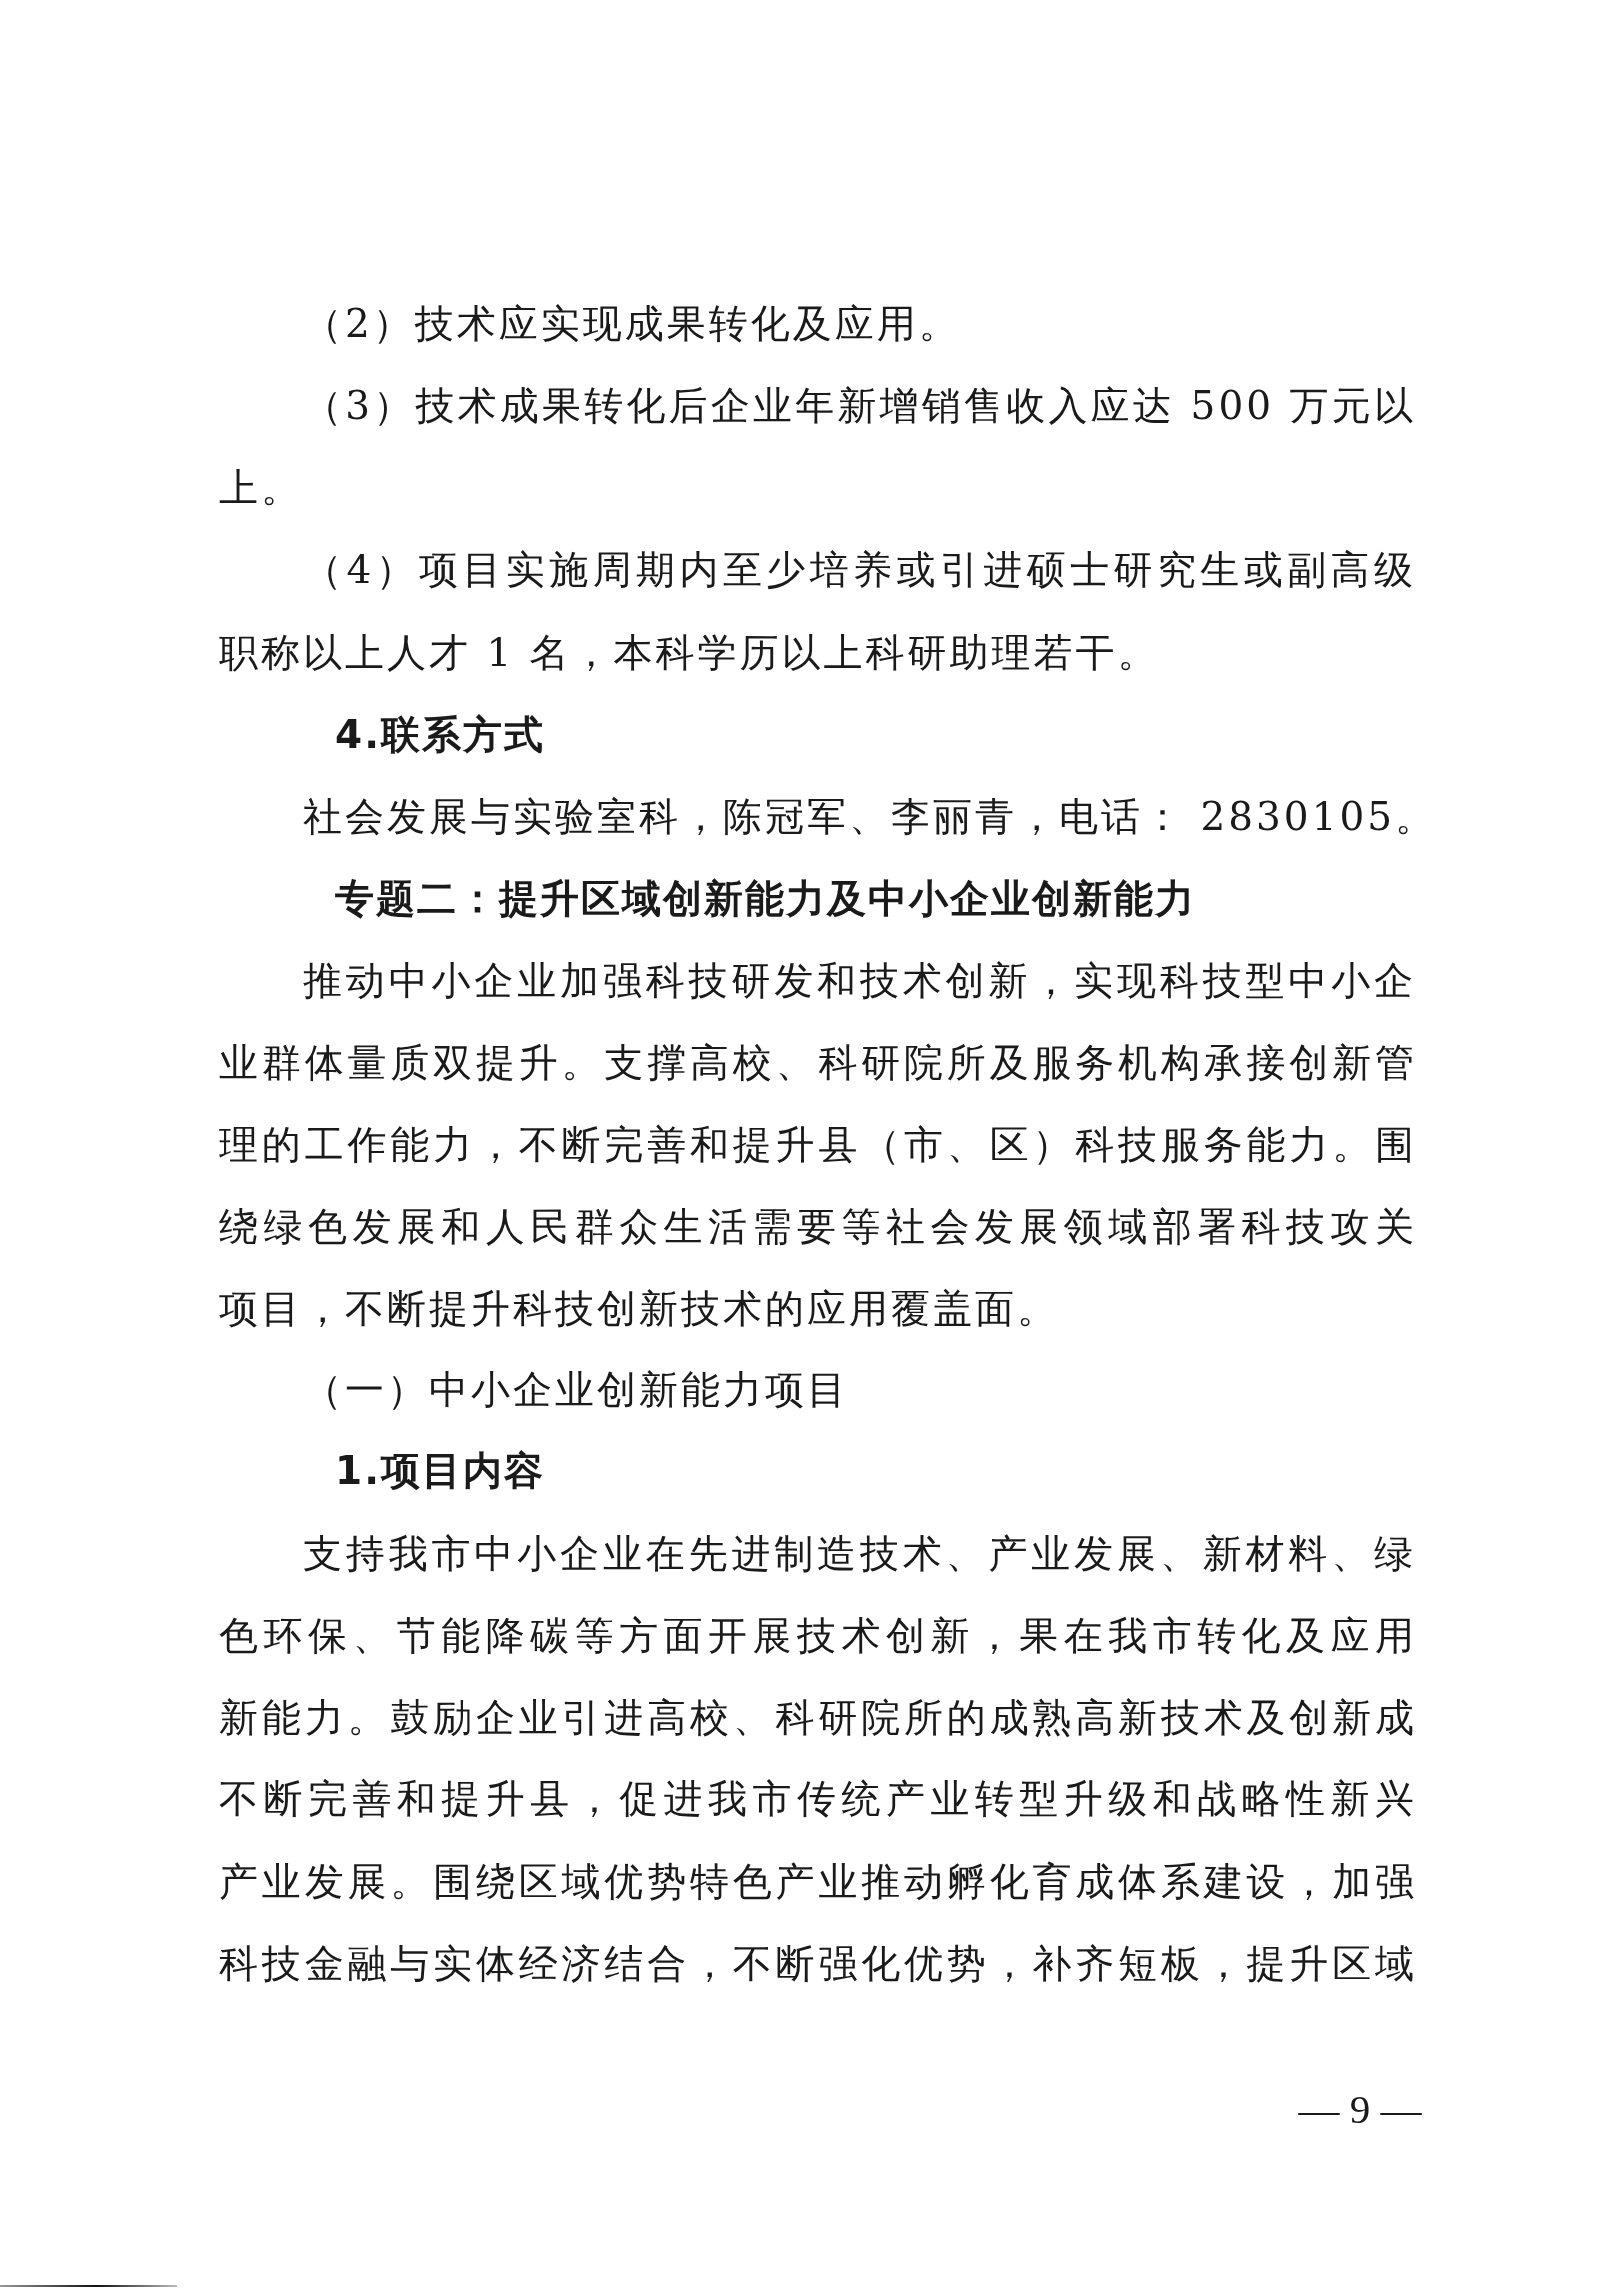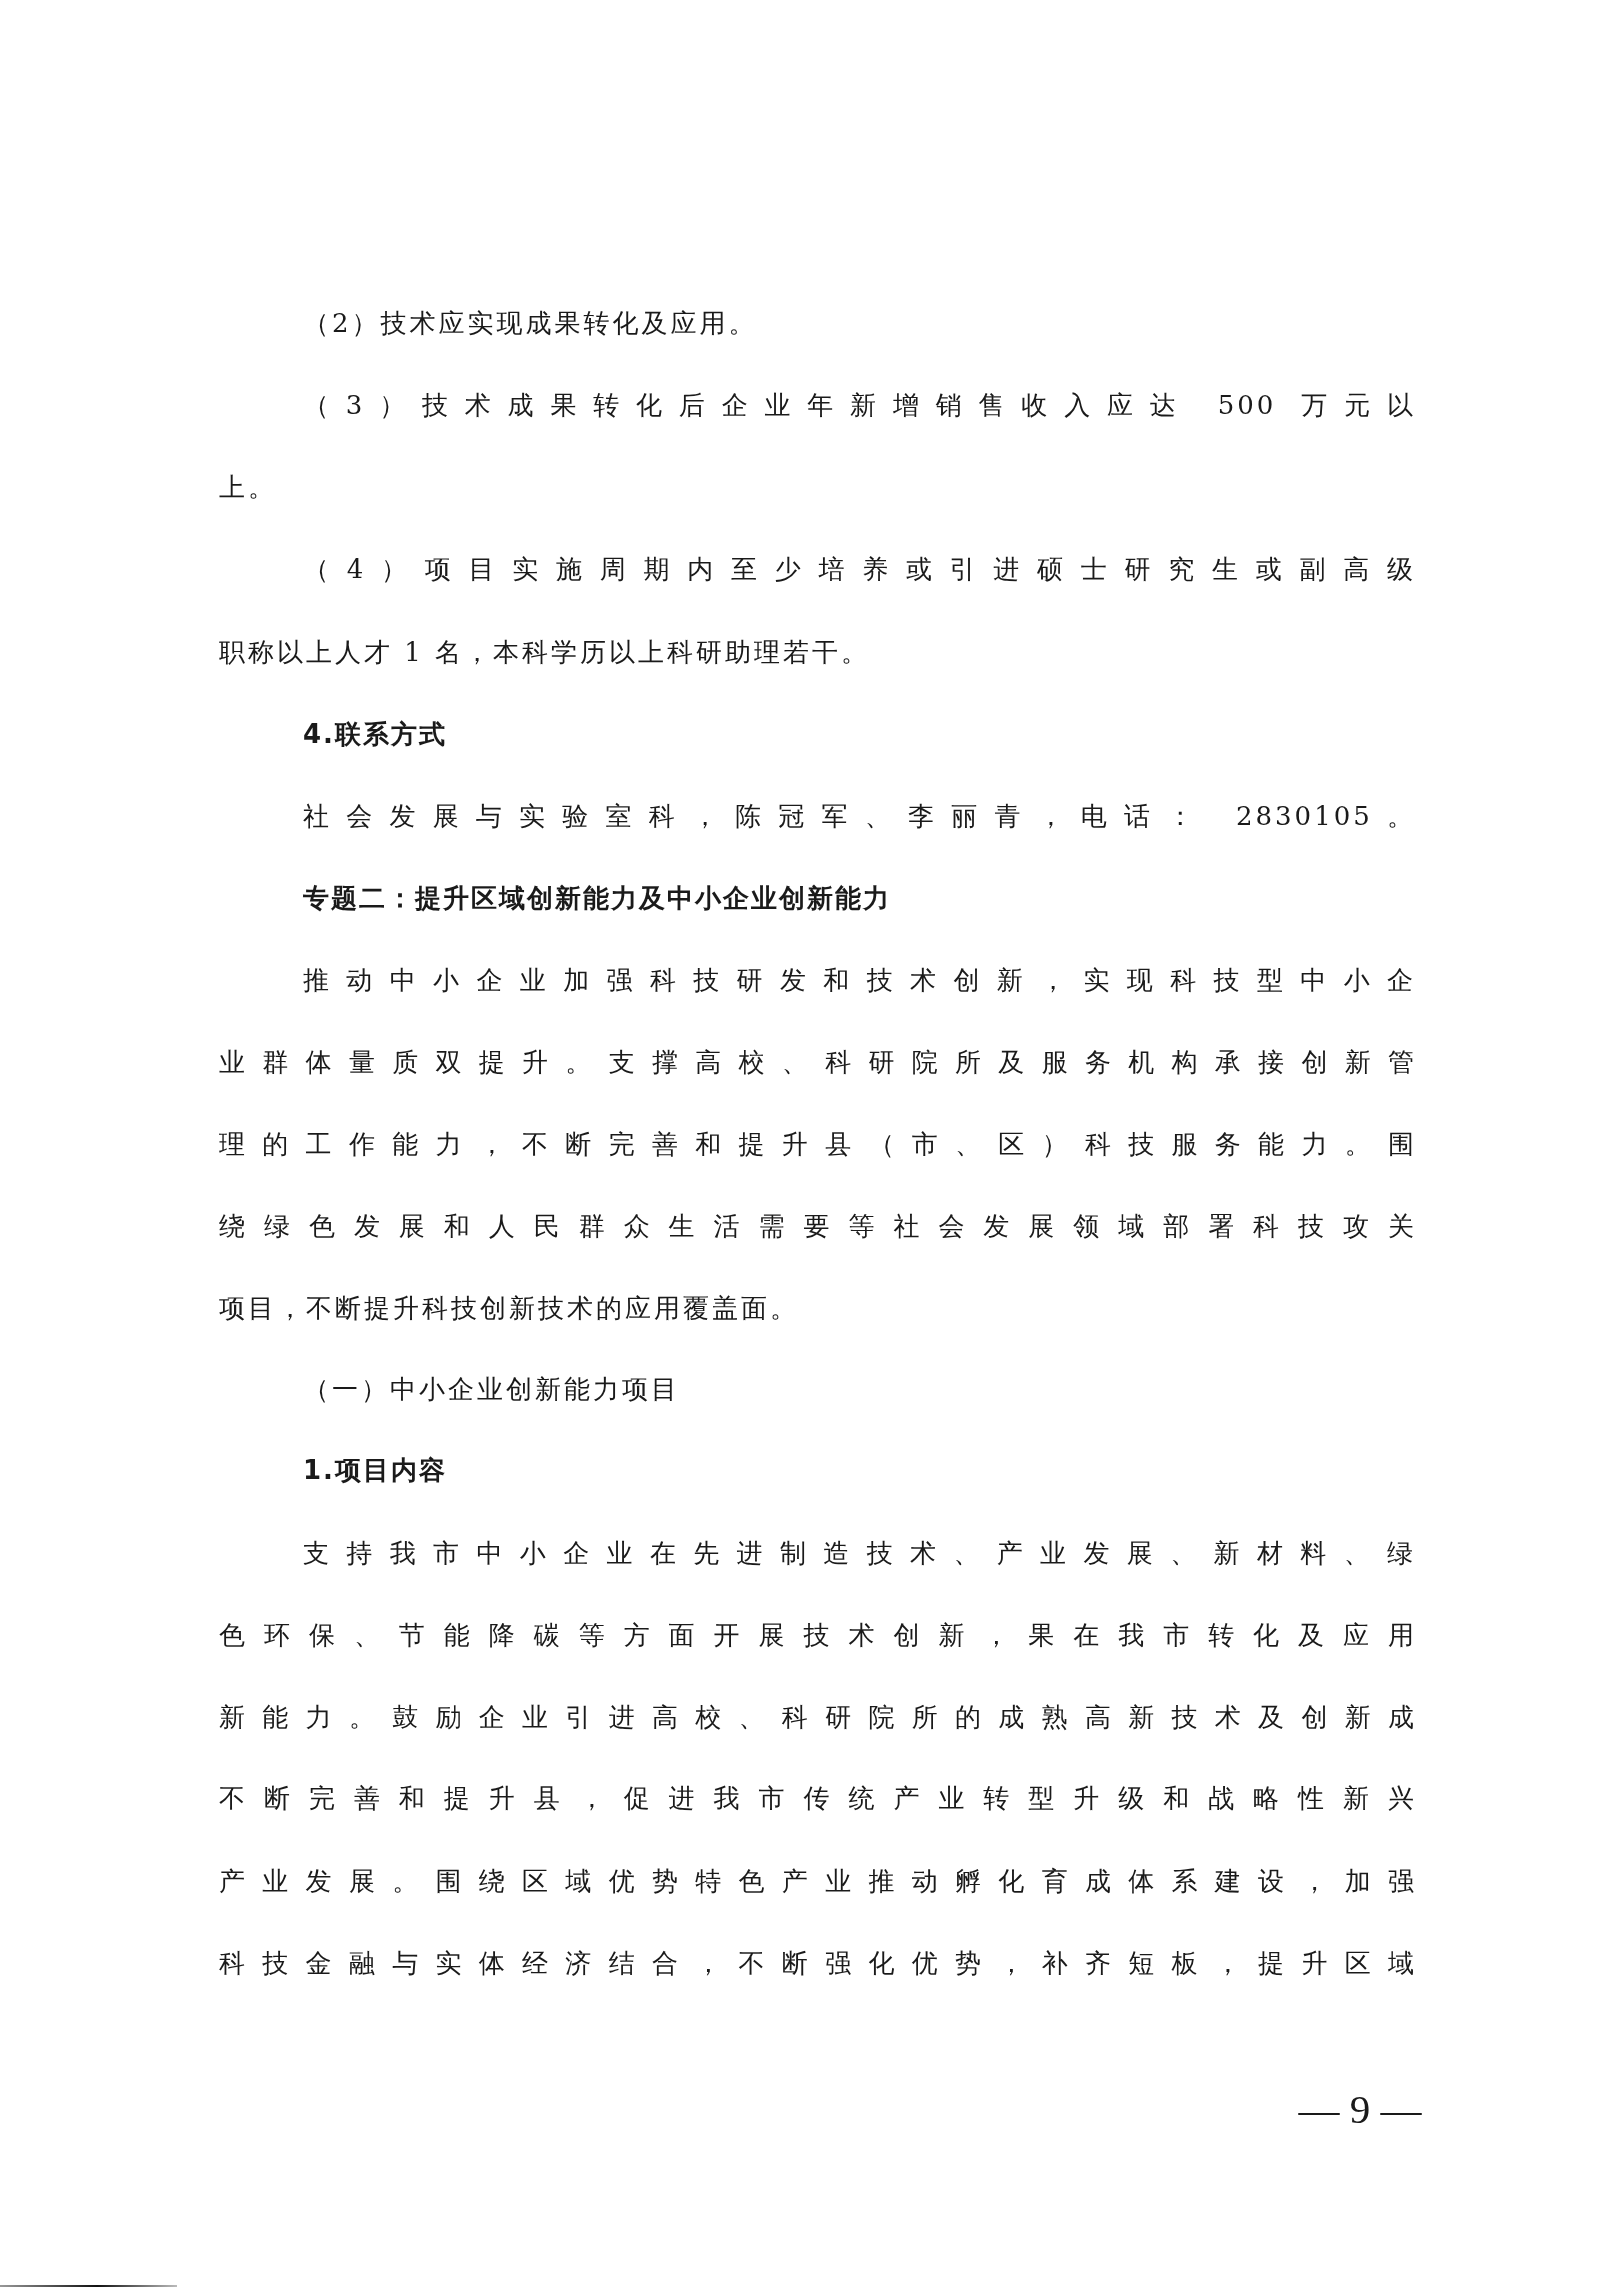--- a/index.html
+++ b/index.html
@@ -1,22 +1,22 @@
 <!DOCTYPE html>
 <html><head>
 <meta charset="utf-8">
 <style>
   html, body { margin:0; padding:0; background:#ffffff; }
   body { width:1619px; height:2291px; position:relative; overflow:hidden;
          font-family:"DejaVu Serif", "Liberation Serif", serif; color:#1a1a1a; }
   .line { position:absolute; left:219px; width:1198px; height:83px; line-height:83px;
-          font-size:26px; white-space:nowrap; letter-spacing:3px; }
+          font-size:39px; white-space:nowrap; letter-spacing:3px; }
   .indent { left:303px; width:1113px; }
   .justify { text-align:justify; text-align-last:justify; }
-  .bold { font-weight:bold; font-family:"DejaVu Sans", "Liberation Sans", sans-serif; letter-spacing:2px; }
+  .bold { font-weight:bold; font-family:"DejaVu Sans", "Liberation Sans", sans-serif; letter-spacing:2px;margin-left:32px; }
   .page-num { position:absolute; left:1281px; top:2080px; width:158px; height:59px; line-height:59px;
               text-align:center; font-size:41px; font-family:"Liberation Serif", serif; }
   .scan-line { position:absolute; left:0; top:2285px; width:177px; height:2px;
                background:linear-gradient(to right,#999,#111 55%,#bbb); }
 </style>
 </head>
 <body>
 
 <div>
   <div class="line indent" style="top:282px">（2）技术应实现成果转化及应用。</div>

